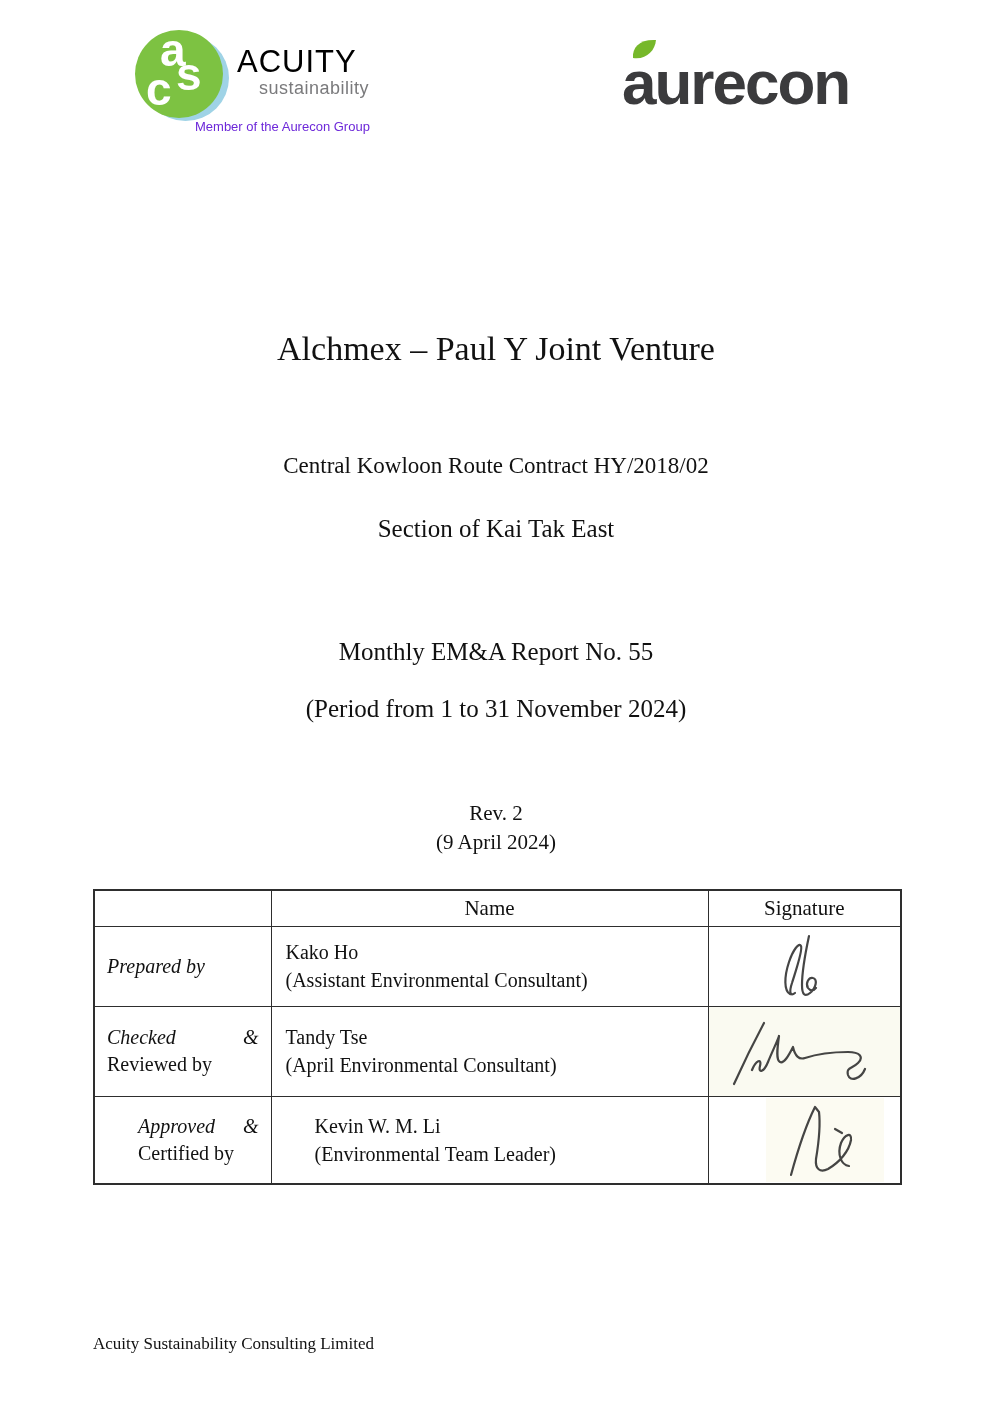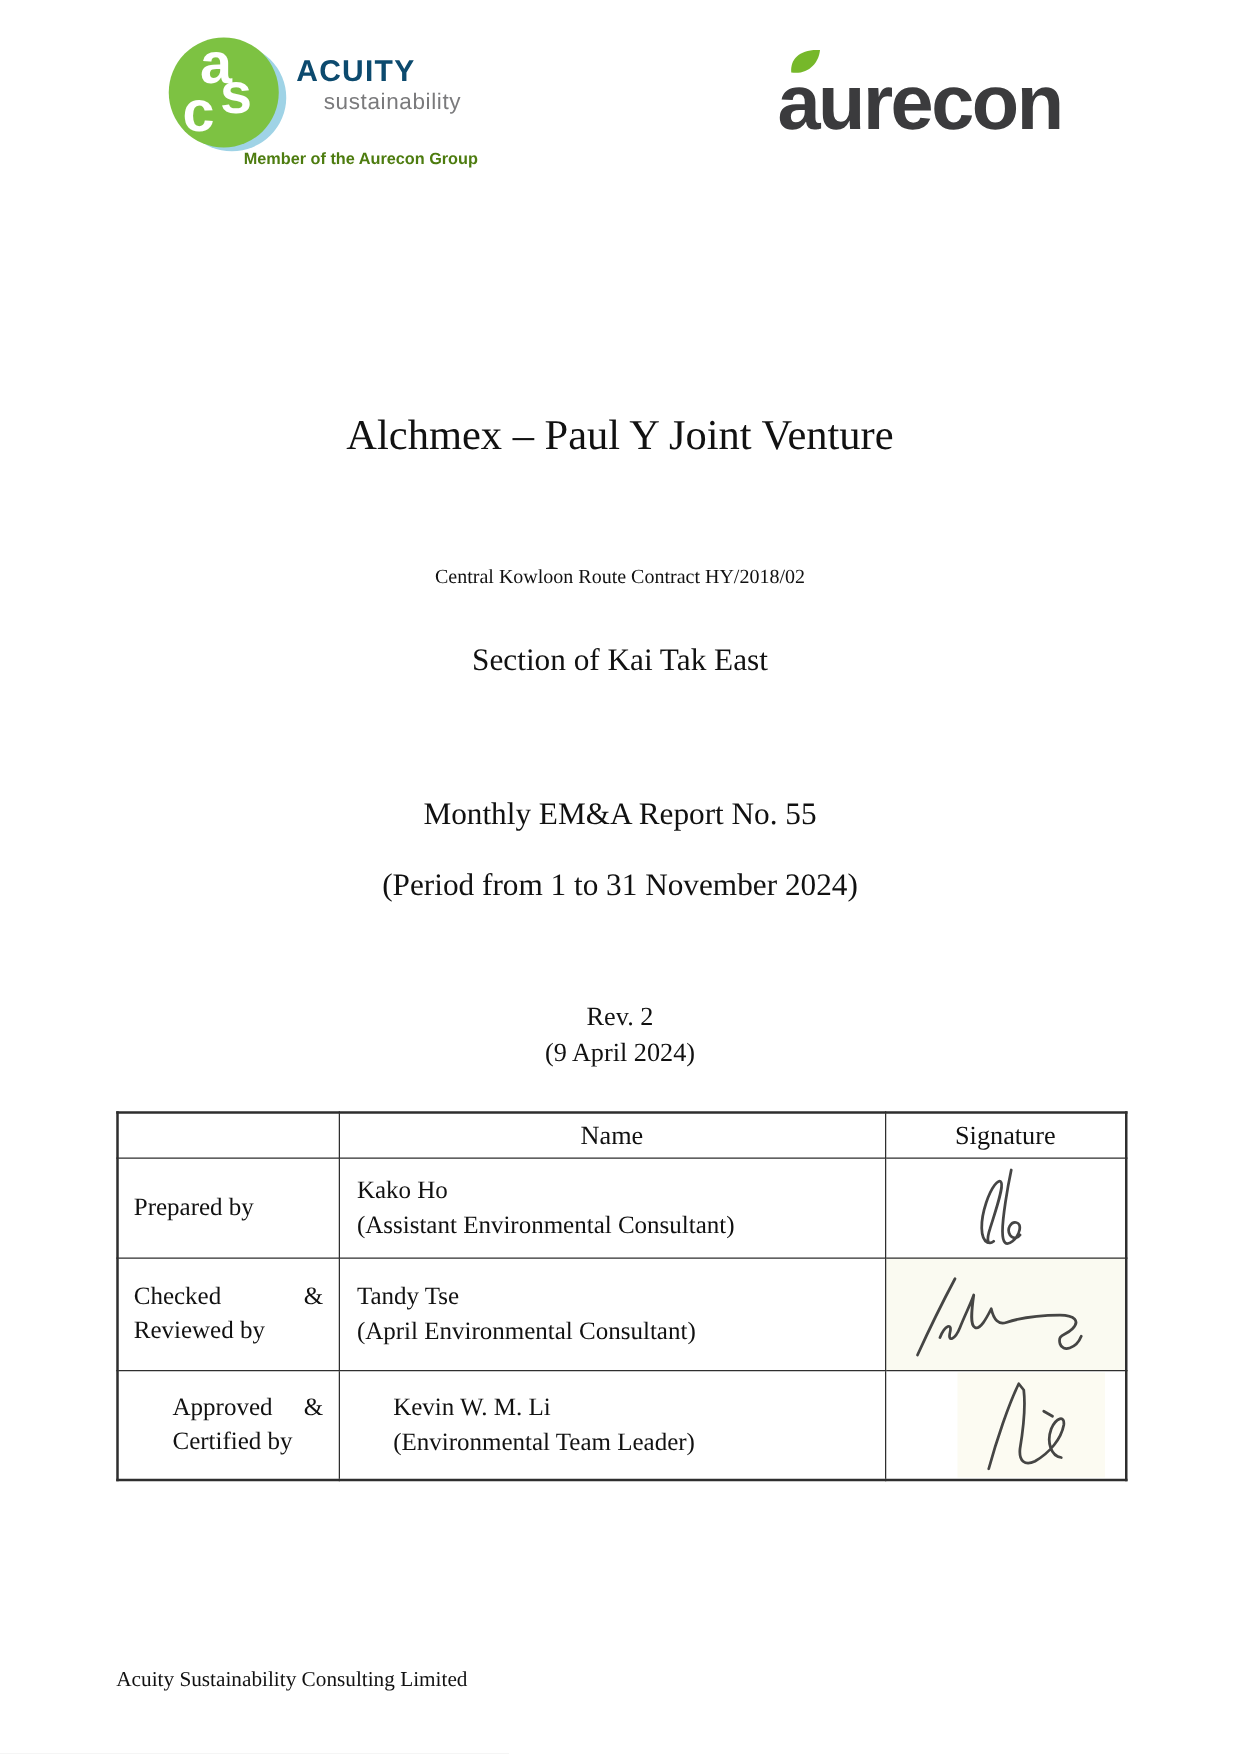--- a/index.html
+++ b/index.html
@@ -17,52 +17,52 @@
   
   .acuity-logo { position:absolute; left:135px; top:26px; width:240px; height:110px; }
   .acuity-circle-wrap { position:absolute; left:0; top:4px; width:94px; height:92px; }
   .acuity-circle-blue { position:absolute; left:7px; top:5px; width:87px; height:86px; border-radius:50%; background:#9fd3e6; }
   .acuity-circle-green { position:absolute; left:0; top:0; width:88px; height:88px; border-radius:50%; background:#7dc242; }
   .acuity-mono { position:absolute; color:#fff; font-family:"Liberation Sans","DejaVu Sans",sans-serif; font-weight:bold; font-size:46px; line-height:1; }
   .mono-a { left:25px; top:-3px; }
   .mono-s { left:41px; top:21px; }
   .mono-c { left:11px; top:36px; }
   .acuity-text { position:absolute; left:102px; top:20px; width:132px; font-family:"Liberation Sans","DejaVu Sans",sans-serif; }
-  .acuity-brand { color:#0c4a6e; font-weight:bold; font-size:24px; letter-spacing:1px; line-height:1; }
+  .acuity-brand { color:#000000; font-weight:normal; font-size:31px; letter-spacing:1px; line-height:1; }
   .acuity-tagline { color:#7a7a7c; font-size:18px; text-align:right; margin-top:1px; letter-spacing:.5px; }
-  .acuity-member { position:absolute; left:60px; top:93px; width:180px; font-family:"Liberation Sans","DejaVu Sans",sans-serif; font-weight:bold; font-size:13px; color:#4d7c0f; white-space:nowrap; }
+  .acuity-member { position:absolute; left:60px; top:93px; width:180px; font-family:"Liberation Sans","DejaVu Sans",sans-serif; font-weight:normal; font-size:13px; color:#6d28d9; white-space:nowrap; }
 
   .aurecon-logo { position:absolute; left:622px; top:30px; width:270px; height:90px; font-family:"Liberation Sans","DejaVu Sans",sans-serif; }
   .aurecon-leaf { position:absolute; left:9px; top:7px; }
   .aurecon-brand { position:absolute; left:0; top:22px; font-weight:bold; font-size:62px; letter-spacing:-2px; color:#3b3b3d; line-height:1; }
 
   
   .centerline { position:absolute; left:0; width:100%; text-align:center; }
   .jv-title { top:330px; font-size:34px; }
-  .contract-line { top:453px; font-size:16px; }
+  .contract-line { top:453px; font-size:23px; }
   .section-line { top:515px; font-size:25px; }
   .report-line { top:638px; font-size:25px; }
   .period-line { top:695px; font-size:25px; }
   .revision-label { top:801px; font-size:21px; }
   .revision-date { top:830px; font-size:21px; }
 
   
   table.approval {
     position:absolute; left:93px; top:889px; width:807px;
     border-collapse:collapse; table-layout:fixed;
     font-size:20px;
   }
   table.approval, table.approval td, table.approval th { border:1px solid #2e2e2e; }
   table.approval { border:2px solid #2e2e2e; }
   col.c-role { width:177px; } col.c-name { width:437px; } col.c-sig { width:193px; }
   th { height:36px; font-weight:normal; font-size:21px; text-align:center; vertical-align:middle; }
   td { vertical-align:middle; }
   tr.r1 td { height:80px; } tr.r2 td { height:90px; } tr.r3 td { height:86px;padding-left:43px; }
   td.role-cell { padding:0 12px; }
-  .role-l1 { display:flex; justify-content:space-between; line-height:1.35; }
+  .role-l1 { display:flex; justify-content:space-between; line-height:1.35;font-style:italic; }
   .role-l2 { line-height:1.35; }
   td.name-cell { padding:0 14px; line-height:1.4; }
   td.sig-cell { text-align:center; padding:0; }
   td.sig-cream { background:#fafaf1; }
   .sig-patch { width:118px; height:84px; margin:1px 16px 1px auto; background:#fcfbf2; display:flex; align-items:center; justify-content:center; }
   .sig-center { display:flex; align-items:center; justify-content:center; height:100%; }
   .sig-stroke { fill:none; stroke:#2b2b2b; stroke-width:2.2; stroke-linecap:round; stroke-linejoin:round; opacity:.88; }
 
   
   .footer-company { position:absolute; left:93px; top:1334px; font-size:17px; }

